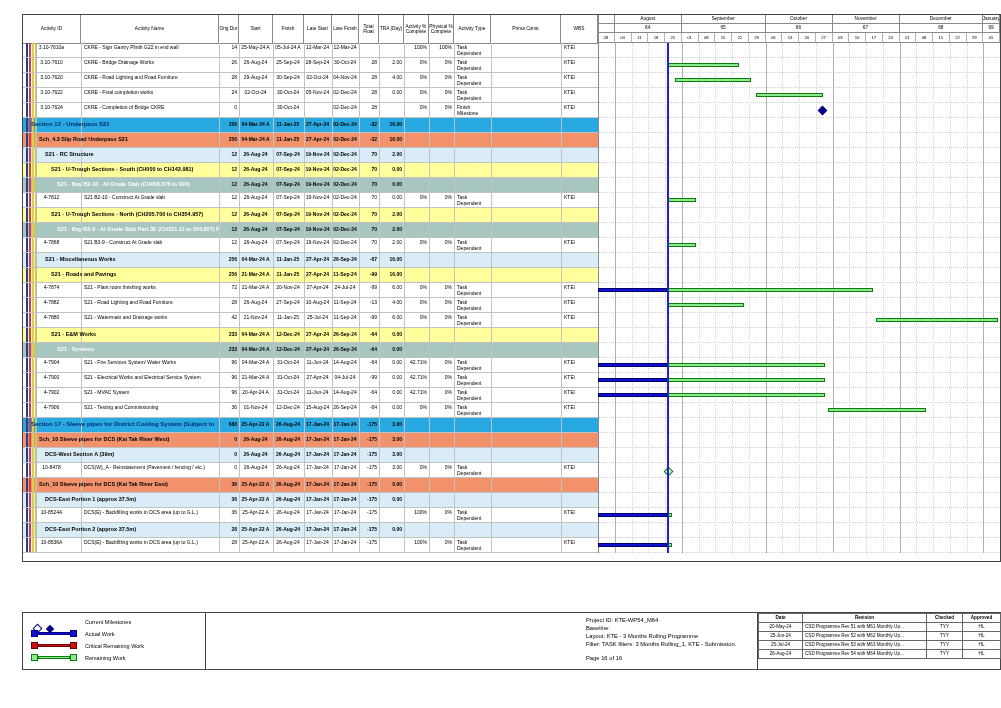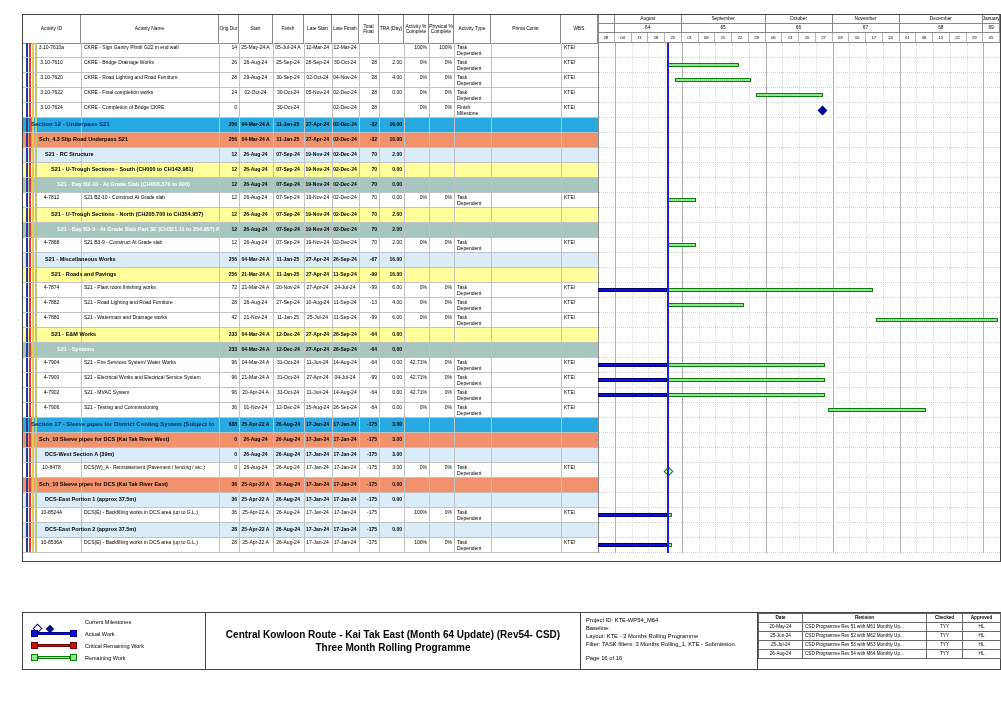--- a/index.html
+++ b/index.html
@@ -608,24 +608,20 @@
         <div class="legend-item">
           <div class="lg-ico">
             <span style="position:absolute;left:0;top:0;width:7px;height:7px;background:#8ee88e;border:1px solid #0a7d0a;box-sizing:border-box"></span>
             <span style="position:absolute;left:7px;top:2px;width:32px;height:3px;background:#8ee88e;border:1px solid #0a7d0a;box-sizing:border-box"></span>
             <span style="position:absolute;left:39px;top:0;width:7px;height:7px;background:#8ee88e;border:1px solid #0a7d0a;box-sizing:border-box"></span>
           </div>
           <div class="legend-label">Remaining Work</div>
         </div>
       </div>
 
-    <div class="title-box">
-      <div class="title-line">Central Kowloon Route - Kai Tak East (Month 64 Update) (Rev54- CSD)</div>
-      <div class="title-line">Three Month Rolling Programme</div>
-    </div>
 
     <div class="info-box">
       <div class="info-line">Project ID: KTE-WP54_M64</div>
       <div class="info-line">Baseline:</div>
       <div class="info-line">Layout: KTE - 3 Months Rolling Programme</div>
       <div class="info-line">Filter: TASK filters: 3 Months Rolling_1, KTE - Submission.</div>
       <div class="info-line info-page">Page 16 of 16</div>
     </div>
 
     <div class="rev-box" id="revBox">

